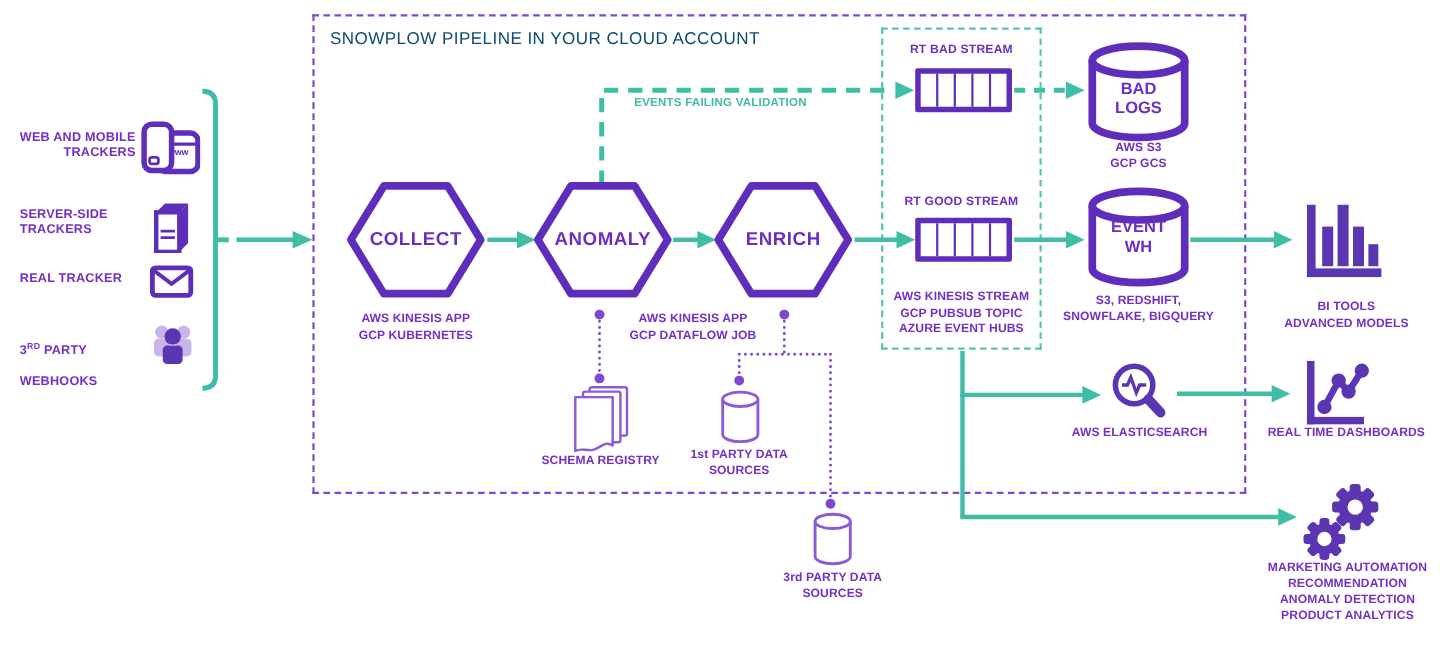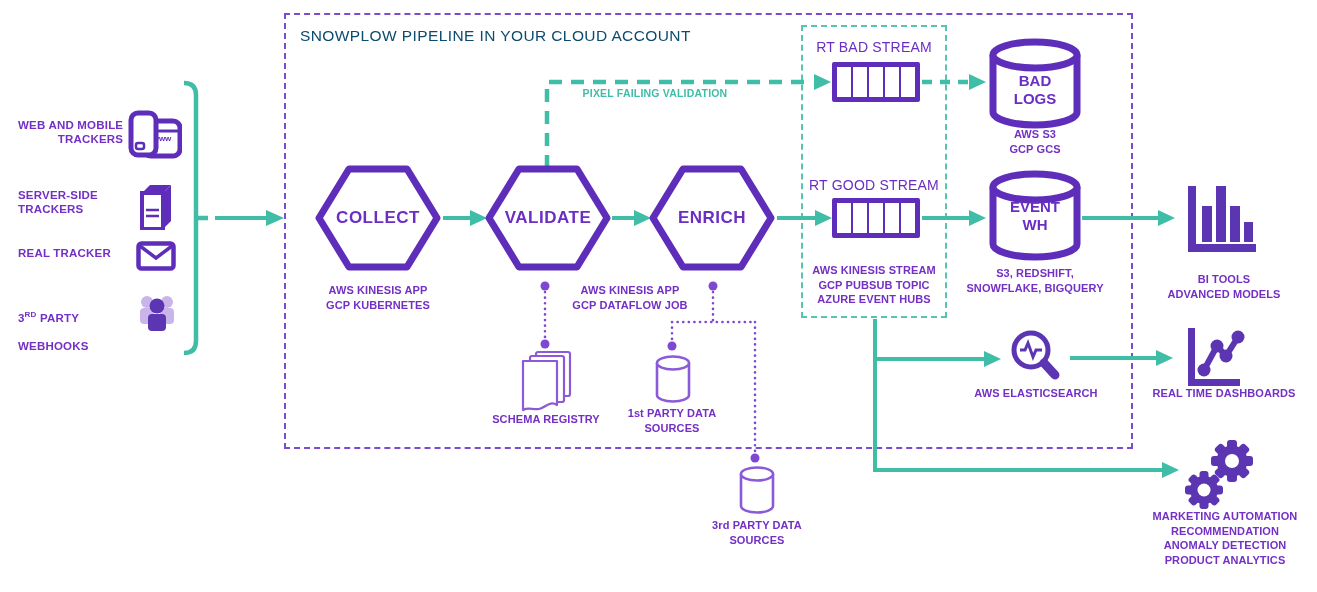--- a/index.html
+++ b/index.html
@@ -21,21 +21,21 @@
   .title{font-size:15.5px;font-weight:400;color:#0c4a6e;letter-spacing:.4px;white-space:nowrap;}
   .hex{width:126px;height:108px;z-index:2;}
   .hex svg{position:absolute;left:0;top:0;}
   .hex .hex-label{position:absolute;left:0;top:0;width:100%;height:100%;display:flex;align-items:center;justify-content:center;
     font-weight:bold;font-size:17px;letter-spacing:.5px;color:#6B2EC4;}
   .box-pipeline{border:2px dashed var(--dash-purple);z-index:0;}
   .box-streams{border:2px dashed var(--teal-light);z-index:0;}
   .queue{display:flex;background:#fff;border:5.5px solid var(--purple);border-radius:2px;z-index:2;}
   .queue span{flex:1;border-right:2.5px solid var(--purple);}
   .queue span:last-child{border-right:none;}
-  .stream-title{font-weight:normal;font-size:14px;color:#6B2EC4;text-align:center;letter-spacing:.2px;}
+  .stream-title{font-weight:bold;font-size:11px;color:#6B2EC4;text-align:center;letter-spacing:.2px;}
   .cyl-label{white-space:pre-line;font-weight:bold;font-size:15px;line-height:18px;color:#6B2EC4;text-align:center;}
   .failing{font-weight:bold;font-size:10.5px;color:var(--teal);text-align:center;letter-spacing:.2px;}
   svg{display:block;}
   sup{font-size:8px;}
   .z2{z-index:2;}
 </style>
 </head>
 <body>
 
 <div id="diagram">
@@ -143,35 +143,35 @@
   <div class="abs hex" style="left:315px;top:164px;">
     <svg width="126" height="108" viewBox="0 0 126 108">
       <polygon points="4,54 34,5 92,5 122,54 92,103 34,103" fill="#fff" stroke="#5E2EBB" stroke-width="7" stroke-linejoin="round"></polygon>
     </svg>
     <div class="hex-label">COLLECT</div>
   </div>
   <div class="abs hex" style="left:485px;top:164px;">
     <svg width="126" height="108" viewBox="0 0 126 108">
       <polygon points="4,54 34,5 92,5 122,54 92,103 34,103" fill="#fff" stroke="#5E2EBB" stroke-width="7" stroke-linejoin="round"></polygon>
     </svg>
-    <div class="hex-label">VALIDATE</div>
+    <div class="hex-label">ANOMALY</div>
   </div>
   <div class="abs hex" style="left:649px;top:164px;">
     <svg width="126" height="108" viewBox="0 0 126 108">
       <polygon points="4,54 34,5 92,5 122,54 92,103 4,54 34,103 92,103 122,54" fill="#fff" stroke="#5E2EBB" stroke-width="0"></polygon>
       <polygon points="4,54 34,5 92,5 122,54 92,103 34,103" fill="#fff" stroke="#5E2EBB" stroke-width="7" stroke-linejoin="round"></polygon>
     </svg>
     <div class="hex-label">ENRICH</div>
   </div>
 
   <div class="abs cap" style="left:298px;top:283px;width:160px;z-index:2;">AWS KINESIS APP
 GCP KUBERNETES</div>
   <div class="abs cap" style="left:550px;top:283px;width:160px;z-index:2;">AWS KINESIS APP
 GCP DATAFLOW JOB</div>
-  <div class="abs failing" style="left:570px;top:87px;width:170px;z-index:2;">PIXEL FAILING VALIDATION</div>
+  <div class="abs failing" style="left:570px;top:87px;width:170px;z-index:2;">EVENTS FAILING VALIDATION</div>
 
   <div class="abs stream-title" style="left:801px;top:39px;width:146px;z-index:2;">RT BAD STREAM</div>
   <div class="abs queue" style="left:832px;top:62px;width:88px;height:40px;">
     <span></span>
       <span></span>
       <span></span>
       <span></span>
       <span></span>
   </div>
   <div class="abs stream-title" style="left:801px;top:177px;width:146px;z-index:2;">RT GOOD STREAM</div>

